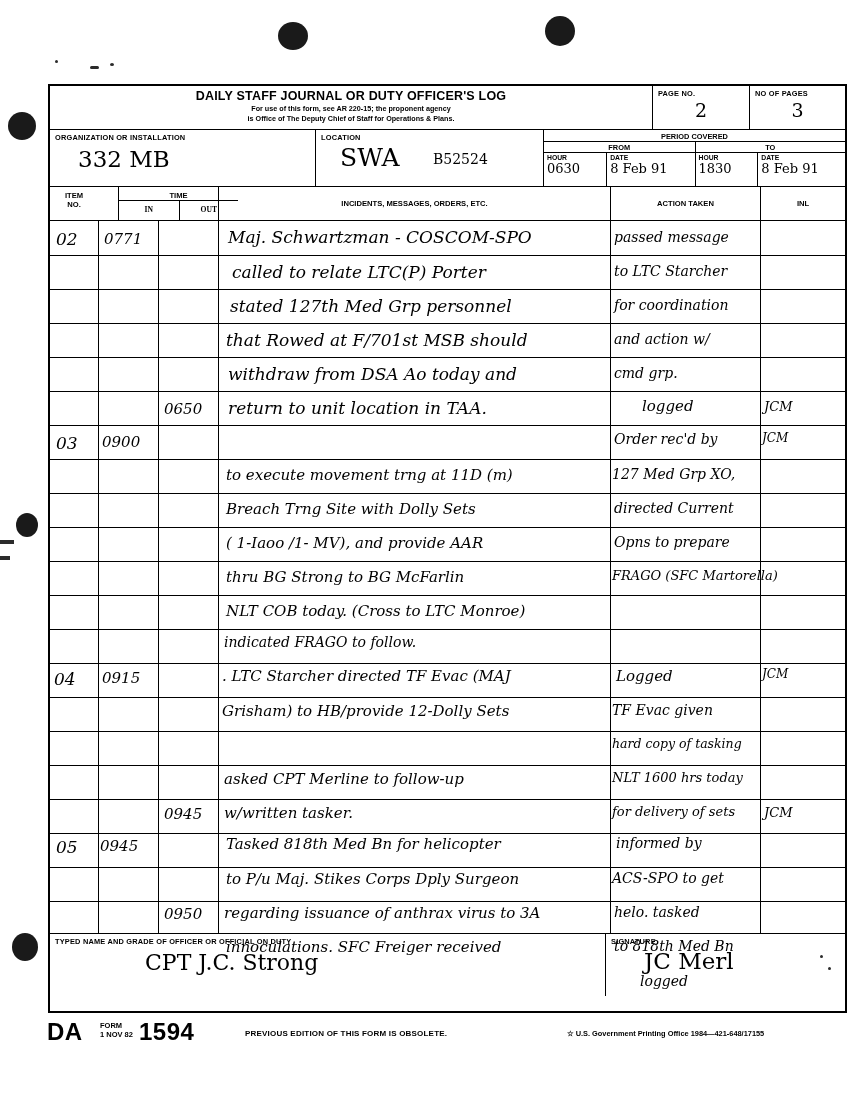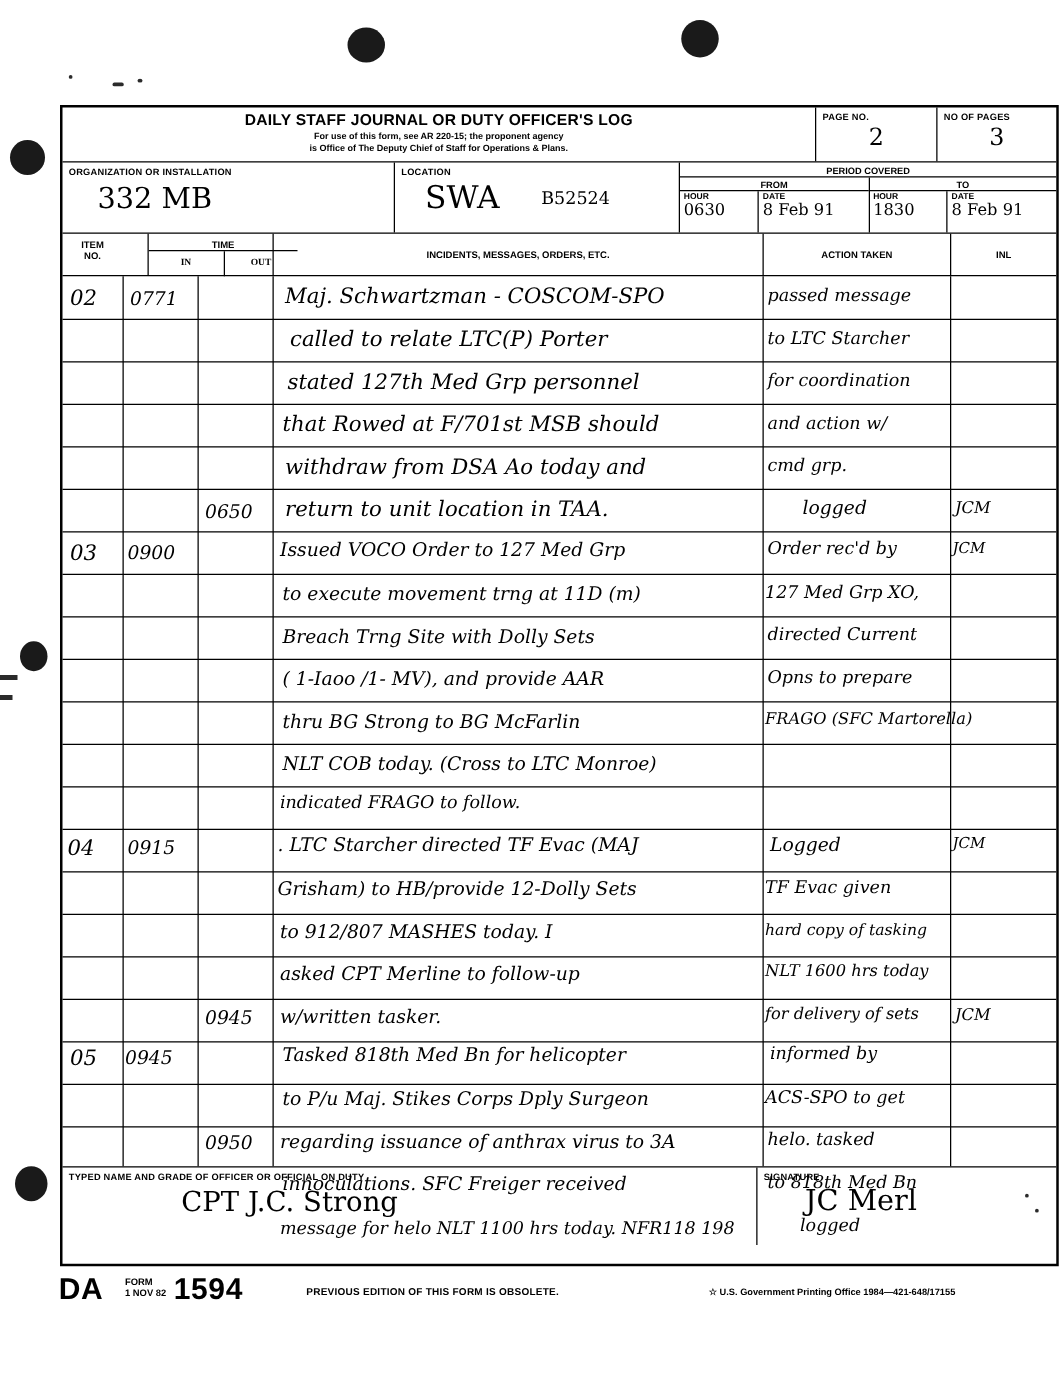--- a/index.html
+++ b/index.html
@@ -253,42 +253,40 @@
       <div class="cell ink" style="left:564px;top:42px;font-size:14px;">to LTC Starcher</div>
       <div class="cell ink" style="left:564px;top:76px;font-size:14px;">for coordination</div>
       <div class="cell ink" style="left:564px;top:110px;font-size:14px;">and action w/</div>
       <div class="cell ink" style="left:564px;top:144px;font-size:14px;">cmd grp.</div>
       <div class="cell ink" style="left:592px;top:176px;font-size:15px;">logged</div>
       <div class="cell ink" style="left:714px;top:178px;font-size:13px;">JCM</div>
 
       <div class="cell ink" style="left:6px;top:212px;font-size:17px;">03</div>
       <div class="cell ink" style="left:52px;top:212px;font-size:15px;">0900</div>
 
-      <div class="cell ink" style="left:174px;top:210px;font-size:15px;">Issued VOCO Order to 127 Med Grp</div>
       <div class="cell ink" style="left:176px;top:245px;font-size:15px;">to execute movement trng at 11D (m)</div>
       <div class="cell ink" style="left:176px;top:279px;font-size:15px;">Breach Trng Site with Dolly Sets</div>
       <div class="cell ink" style="left:176px;top:313px;font-size:15px;">( 1-Iaoo /1- MV), and provide AAR</div>
       <div class="cell ink" style="left:176px;top:347px;font-size:15px;">thru BG Strong to BG McFarlin</div>
       <div class="cell ink" style="left:176px;top:381px;font-size:15px;">NLT COB today. (Cross to LTC Monroe)</div>
       <div class="cell ink" style="left:174px;top:413px;font-size:14px;">indicated FRAGO to follow.</div>
 
       <div class="cell ink" style="left:564px;top:210px;font-size:14px;">Order rec'd by</div>
       <div class="cell ink" style="left:562px;top:245px;font-size:14px;">127 Med Grp XO,</div>
       <div class="cell ink" style="left:564px;top:279px;font-size:14px;">directed Current</div>
       <div class="cell ink" style="left:564px;top:313px;font-size:14px;">Opns to prepare</div>
       <div class="cell ink" style="left:562px;top:347px;font-size:13px;">FRAGO (SFC Martorella)</div>
       <div class="cell ink" style="left:712px;top:210px;font-size:12px;">JCM</div>
 
       <div class="cell ink" style="left:4px;top:448px;font-size:17px;">04</div>
       <div class="cell ink" style="left:52px;top:448px;font-size:15px;">0915</div>
       <div class="cell ink" style="left:114px;top:584px;font-size:15px;">0945</div>
 
       <div class="cell ink" style="left:172px;top:446px;font-size:15px;">. LTC Starcher directed TF Evac (MAJ</div>
       <div class="cell ink" style="left:172px;top:481px;font-size:15px;">Grisham) to HB/provide 12-Dolly Sets</div>
-      <div class="cell ink" style="left:174px;top:515px;font-size:15px;">to 912/807 MASHES today. I</div>
       <div class="cell ink" style="left:174px;top:549px;font-size:15px;">asked CPT Merline to follow-up</div>
       <div class="cell ink" style="left:174px;top:583px;font-size:15px;">w/written tasker.</div>
 
       <div class="cell ink" style="left:566px;top:446px;font-size:15px;">Logged</div>
       <div class="cell ink" style="left:562px;top:481px;font-size:14px;">TF Evac given</div>
       <div class="cell ink" style="left:562px;top:515px;font-size:12.5px;">hard copy of tasking</div>
       <div class="cell ink" style="left:562px;top:549px;font-size:13px;">NLT 1600 hrs today</div>
       <div class="cell ink" style="left:562px;top:583px;font-size:13px;">for delivery of sets</div>
       <div class="cell ink" style="left:712px;top:446px;font-size:12px;">JCM</div>
       <div class="cell ink" style="left:714px;top:584px;font-size:13px;">JCM</div>
@@ -302,21 +300,20 @@
       <div class="cell ink" style="left:174px;top:683px;font-size:15px;">regarding issuance of anthrax virus to 3A</div>
       <div class="cell ink" style="left:174px;top:685px;font-size:15px;opacity:0;"></div>
 
       <div class="cell ink" style="left:566px;top:614px;font-size:14px;">informed by</div>
       <div class="cell ink" style="left:562px;top:649px;font-size:14px;">ACS-SPO to get</div>
       <div class="cell ink" style="left:564px;top:683px;font-size:14px;">helo. tasked</div>
     </div>
 
     <div style="position:absolute;left:168px;top:852px;width:392px;">
       <div class="cell ink" style="position:static;font-size:15px;padding-left:8px;">innoculations. SFC Freiger received</div>
-      <div class="cell ink" style="position:static;font-size:14px;padding-left:6px;margin-top:19px;">message for helo NLT 1100 hrs today. NFR118 198</div>
     </div>
     <div style="position:absolute;left:562px;top:852px;width:148px;">
       <div class="cell ink" style="position:static;font-size:14px;padding-left:2px;">to 818th Med Bn</div>
       <div class="cell ink" style="position:static;font-size:14px;padding-left:28px;margin-top:19px;">logged</div>
     </div>
 
     <div class="sig">
       <div class="sig-l">
         <div class="cap">TYPED NAME AND GRADE OF OFFICER OR OFFICIAL ON DUTY</div>
         <div class="hw" style="font-size:22px;padding:4px 0 0 95px;">CPT  J.C.  Strong</div>

